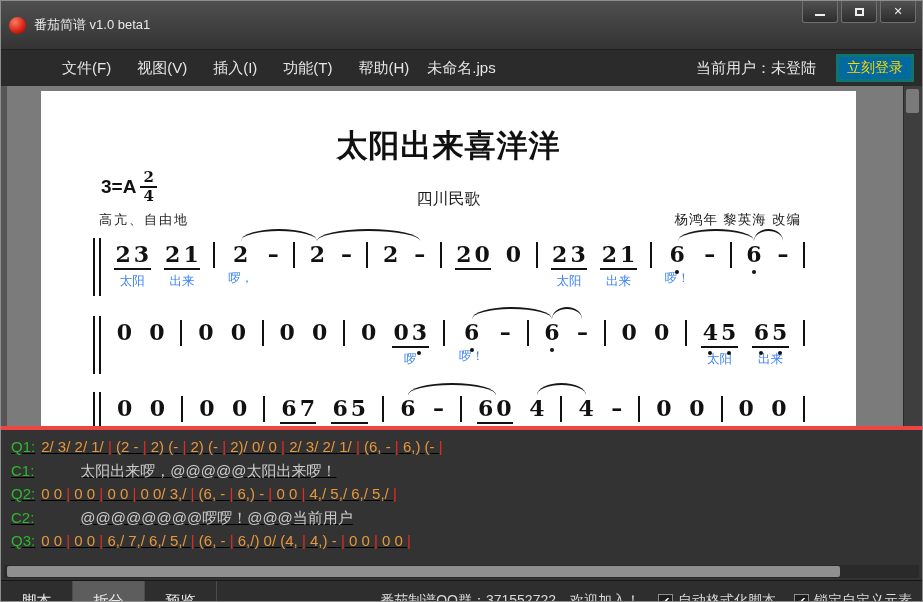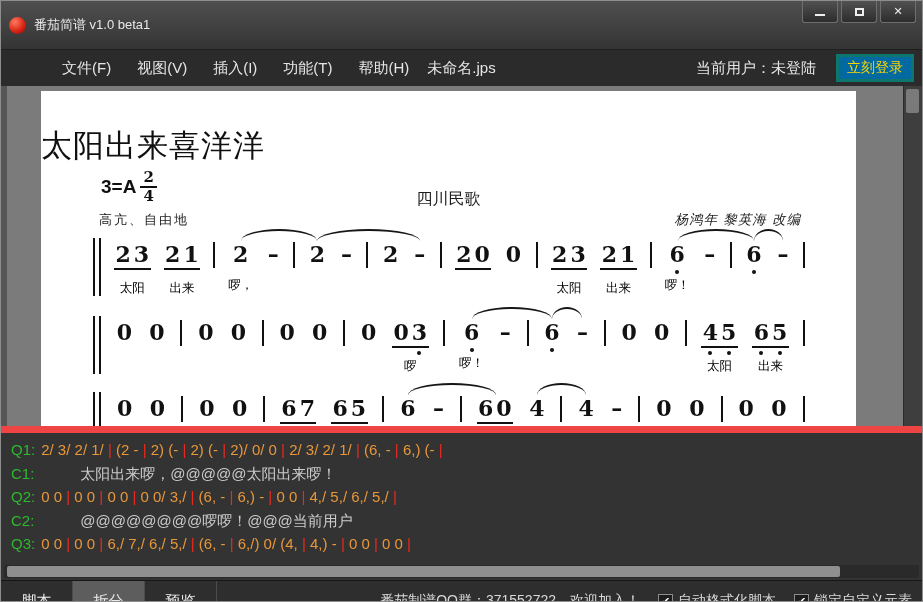--- a/index.html
+++ b/index.html
@@ -21,43 +21,43 @@
   .userarea{margin-left:auto;display:flex;align-items:center;gap:20px;padding-right:8px;color:#e5e5e5;font-size:15px;}
   .login{background:#0369a1;border:3px solid #0f766e;color:#ffd800;font-size:14px;padding:2px 8px;cursor:default;}
 
   
   .sheet{position:relative;height:340px;background:#7b7b7b;overflow:hidden;}
   .sheet::before{content:"";position:absolute;left:0;top:0;width:6px;height:100%;background:#565656;}
   .page{position:absolute;left:40px;top:5px;width:815px;height:520px;background:#ffffff;}
   .vscroll{position:absolute;right:0;top:0;width:18px;height:100%;background:#3e3e3e;border-left:1px solid #2a2a2a;}
   .vthumb{position:absolute;top:3px;left:2px;width:13px;height:24px;background:#7a7a7a;border-radius:2px;}
 
-  .stitle{position:absolute;top:34px;width:100%;font-size:31px;font-weight:normal;color:#101010;letter-spacing:1px;}
+  .stitle{position:absolute;top:34px;width:100%;text-align:center;font-size:31px;font-weight:bold;color:#101010;letter-spacing:1px;}
   .ssub{position:absolute;top:98px;width:100%;text-align:center;font-size:16px;color:#1c1c1c;}
   .skey{position:absolute;left:60px;top:78px;font-size:19px;font-weight:bold;color:#101010;display:flex;align-items:center;gap:4px;}
   .frac{display:inline-flex;flex-direction:column;align-items:center;font-size:15px;line-height:1.1;font-family:"DejaVu Serif",serif;}
   .frac .fu{border-bottom:2px solid #101010;padding:0 3px;}
   .sexpr{position:absolute;left:58px;top:120px;font-size:13px;color:#1c1c1c;font-family:"DejaVu Serif",serif;letter-spacing:2px;}
-  .sarr{position:absolute;right:55px;top:120px;font-size:13.5px;color:#1c1c1c;font-family:"DejaVu Serif",serif;letter-spacing:1px;font-style:italic;}
+  .sarr{position:absolute;right:55px;top:120px;font-size:13.5px;color:#1c1c1c;font-family:"DejaVu Serif",serif;letter-spacing:1px;}
 
   
   .mline{position:absolute;left:52px;width:712px;display:flex;justify-content:space-between;align-items:flex-start;}
   .tok{display:flex;flex-direction:column;align-items:center;}
   .nrow{display:flex;font-family:"DejaVu Serif",serif;font-weight:bold;font-size:22px;color:#111;line-height:26px;}
   .tok.u .nrow{border-bottom:2.5px solid #111;padding-bottom:1px;}
   .nchar{position:relative;padding:0 1.5px;}
   .nchar.low::after{content:"";position:absolute;left:50%;transform:translateX(-50%);bottom:-7px;width:4px;height:4px;border-radius:50%;background:#111;}
   .tok.u .nchar.low::after{bottom:-10px;}
-  .lyric{margin-top:10px;font-size:12.5px;color:#000000;font-family:"DejaVu Serif",serif;white-space:nowrap;}
+  .lyric{margin-top:3px;font-size:12.5px;color:#3b82f6;font-family:"DejaVu Serif",serif;white-space:nowrap;}
   .bar{width:2px;height:26px;background:#111;margin-top:1px;}
   .dbar{width:4px;height:58px;border-left:2px solid #111;border-right:2px solid #111;margin-top:-3px;}
   .arc{position:absolute;height:10px;border-top:2px solid #161616;border-radius:50% 50% 0 0 / 100% 100% 0 0;top:-12px;}
 
   
-  .scriptpanel{position:relative;height:154px;background:#333333;border-top:7px solid #ef4444;box-sizing:border-box;padding:5px 0 0 10px;overflow:hidden;}
+  .scriptpanel{position:relative;height:154px;background:#333333;border-top:4px solid #ef4444;box-sizing:border-box;padding:5px 0 0 10px;overflow:hidden;text-decoration:underline;}
   .sline{font-size:15px;line-height:23.5px;white-space:nowrap;}
   .slabel{color:#2eb82e;margin-right:6px;}
   .sq{color:#e8973a;}
   .sq .pipe{color:#ea2a1e;}
   .sc{color:#cbcbcb;margin-left:40px;}
   .hscroll{position:absolute;left:3px;right:3px;bottom:2px;height:13px;background:#2a2a2a;border-radius:2px;}
   .hthumb{position:absolute;left:3px;top:1px;height:11px;width:91%;background:#8f8f8f;border-radius:2px;}
 
   
   .bottombar{height:40px;background:#2e2e2e;border-top:1px solid #161616;display:flex;align-items:stretch;}

